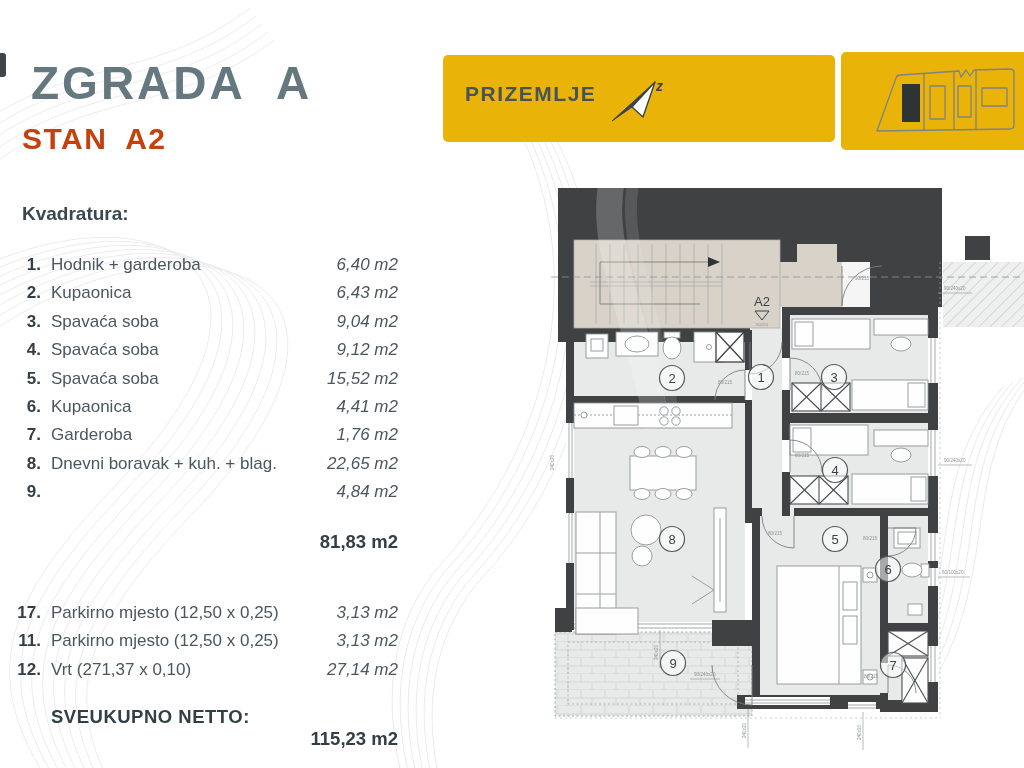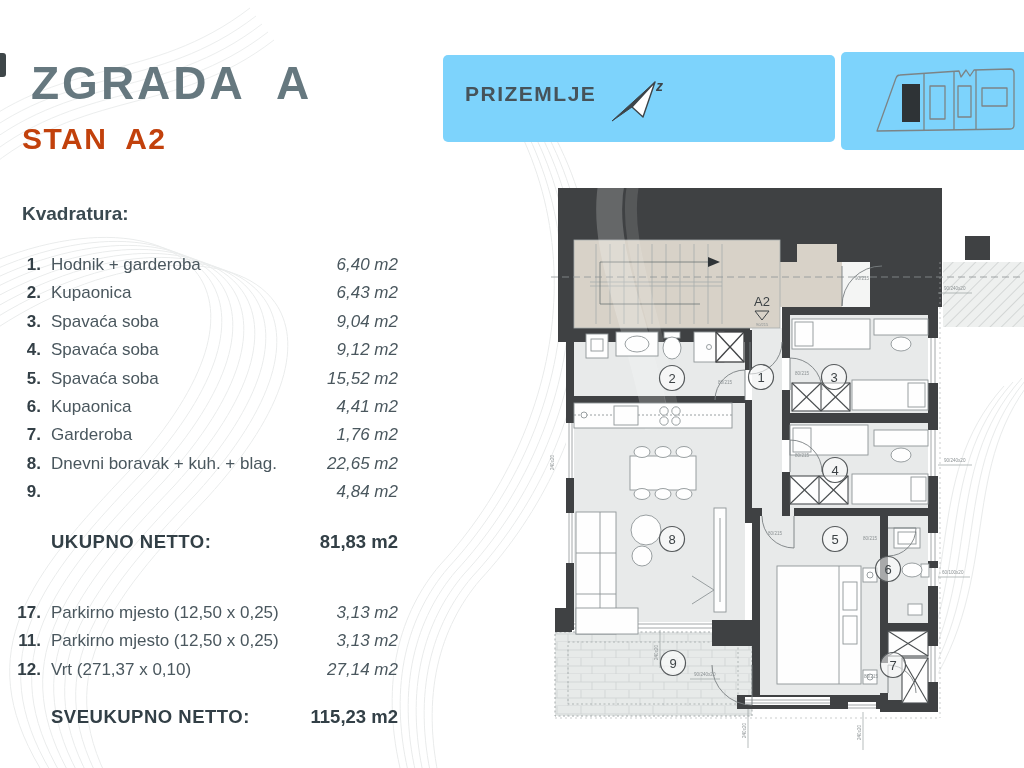--- a/index.html
+++ b/index.html
@@ -16,21 +16,21 @@
   .sect{left:22px;top:203px;font-size:19px;font-weight:700;color:#3a4950;}
   .list{left:14px;width:384px;}
   .row{display:flex;align-items:baseline;height:28.4px;font-size:17px;color:#4a575e;}
   .row .num{width:27px;text-align:right;font-weight:700;color:#333f46;flex:0 0 auto;}
   .row .name{margin-left:10px;white-space:nowrap;}
   .row .area{margin-left:auto;font-style:italic;white-space:nowrap;}
   .totalrow{display:flex;align-items:baseline;font-size:18.5px;font-weight:700;color:#323f46;}
   .totalrow .tlabel{margin-left:37px;letter-spacing:.5px;}
   .totalrow .tvalue{margin-left:auto;}
   
-  .band{background:#7dd3fc;border-radius:5px;}
+  .band{background:#eab308;border-radius:5px;}
   .floorlabel{left:22px;top:27px;font-size:21px;font-weight:700;
       letter-spacing:1.5px;color:#46535a;}
   .corner-mark{left:-6px;top:53px;width:12px;height:24px;background:#3e4649;border-radius:3px;}
 </style>
 </head>
 <body>
 
 <svg class="abs" style="left:0;top:0;" width="1024" height="768" viewBox="0 0 1024 768">
   <defs>
     <path id="wvA" d="M-80,300 C120,170 330,250 130,470 C30,575 -30,650 40,768" fill="none"></path>
@@ -119,21 +119,20 @@
     <span class="name">Dnevni boravak + kuh. + blag.</span>
     <span class="area">22,65 m2</span>
   </div>
   <div class="row">
     <span class="num">9.</span>
     <span class="area">4,84 m2</span>
   </div>
 </div>
 
 <div class="abs totalrow list" style="top:531px;">
-  <span class="tlabel">UKUPNO NETTO:</span>
   <span class="tvalue">81,83 m2</span>
 </div>
 
 <div class="abs list" style="top:603px;">
   <div class="row">
     <span class="num">17.</span>
     <span class="name">Parkirno mjesto (12,50 x 0,25)</span>
     <span class="area">3,13 m2</span>
   </div>
   <div class="row">
@@ -141,21 +140,21 @@
     <span class="name">Parkirno mjesto (12,50 x 0,25)</span>
     <span class="area">3,13 m2</span>
   </div>
   <div class="row">
     <span class="num">12.</span>
     <span class="name">Vrt (271,37 x 0,10)</span>
     <span class="area">27,14 m2</span>
   </div>
 </div>
 
-<div class="abs totalrow list" style="top:706px;">
+<div class="abs totalrow list" style="top:706px;flex-direction:column;">
   <span class="tlabel">SVEUKUPNO NETTO:</span>
   <span class="tvalue">115,23 m2</span>
 </div>
 
 <div class="abs band" style="left:443px;top:55px;width:392px;height:87px;">
   <div class="abs floorlabel">PRIZEMLJE</div>
   <svg class="abs" style="left:160px;top:20px;" width="66" height="52" viewBox="0 0 66 52">
     <path d="M52,7 L9,46 L29,32 Z" fill="#3c4449" stroke="#3c4449" stroke-width="1"></path>
     <path d="M52,7 L29,32 L40,42 Z" fill="#ffffff" stroke="#3c4449" stroke-width="1.4" stroke-linejoin="round"></path>
     <text x="53" y="16" font-size="14" font-style="italic" font-weight="700" fill="#3c4449" font-family="Liberation Sans, sans-serif">z</text>

